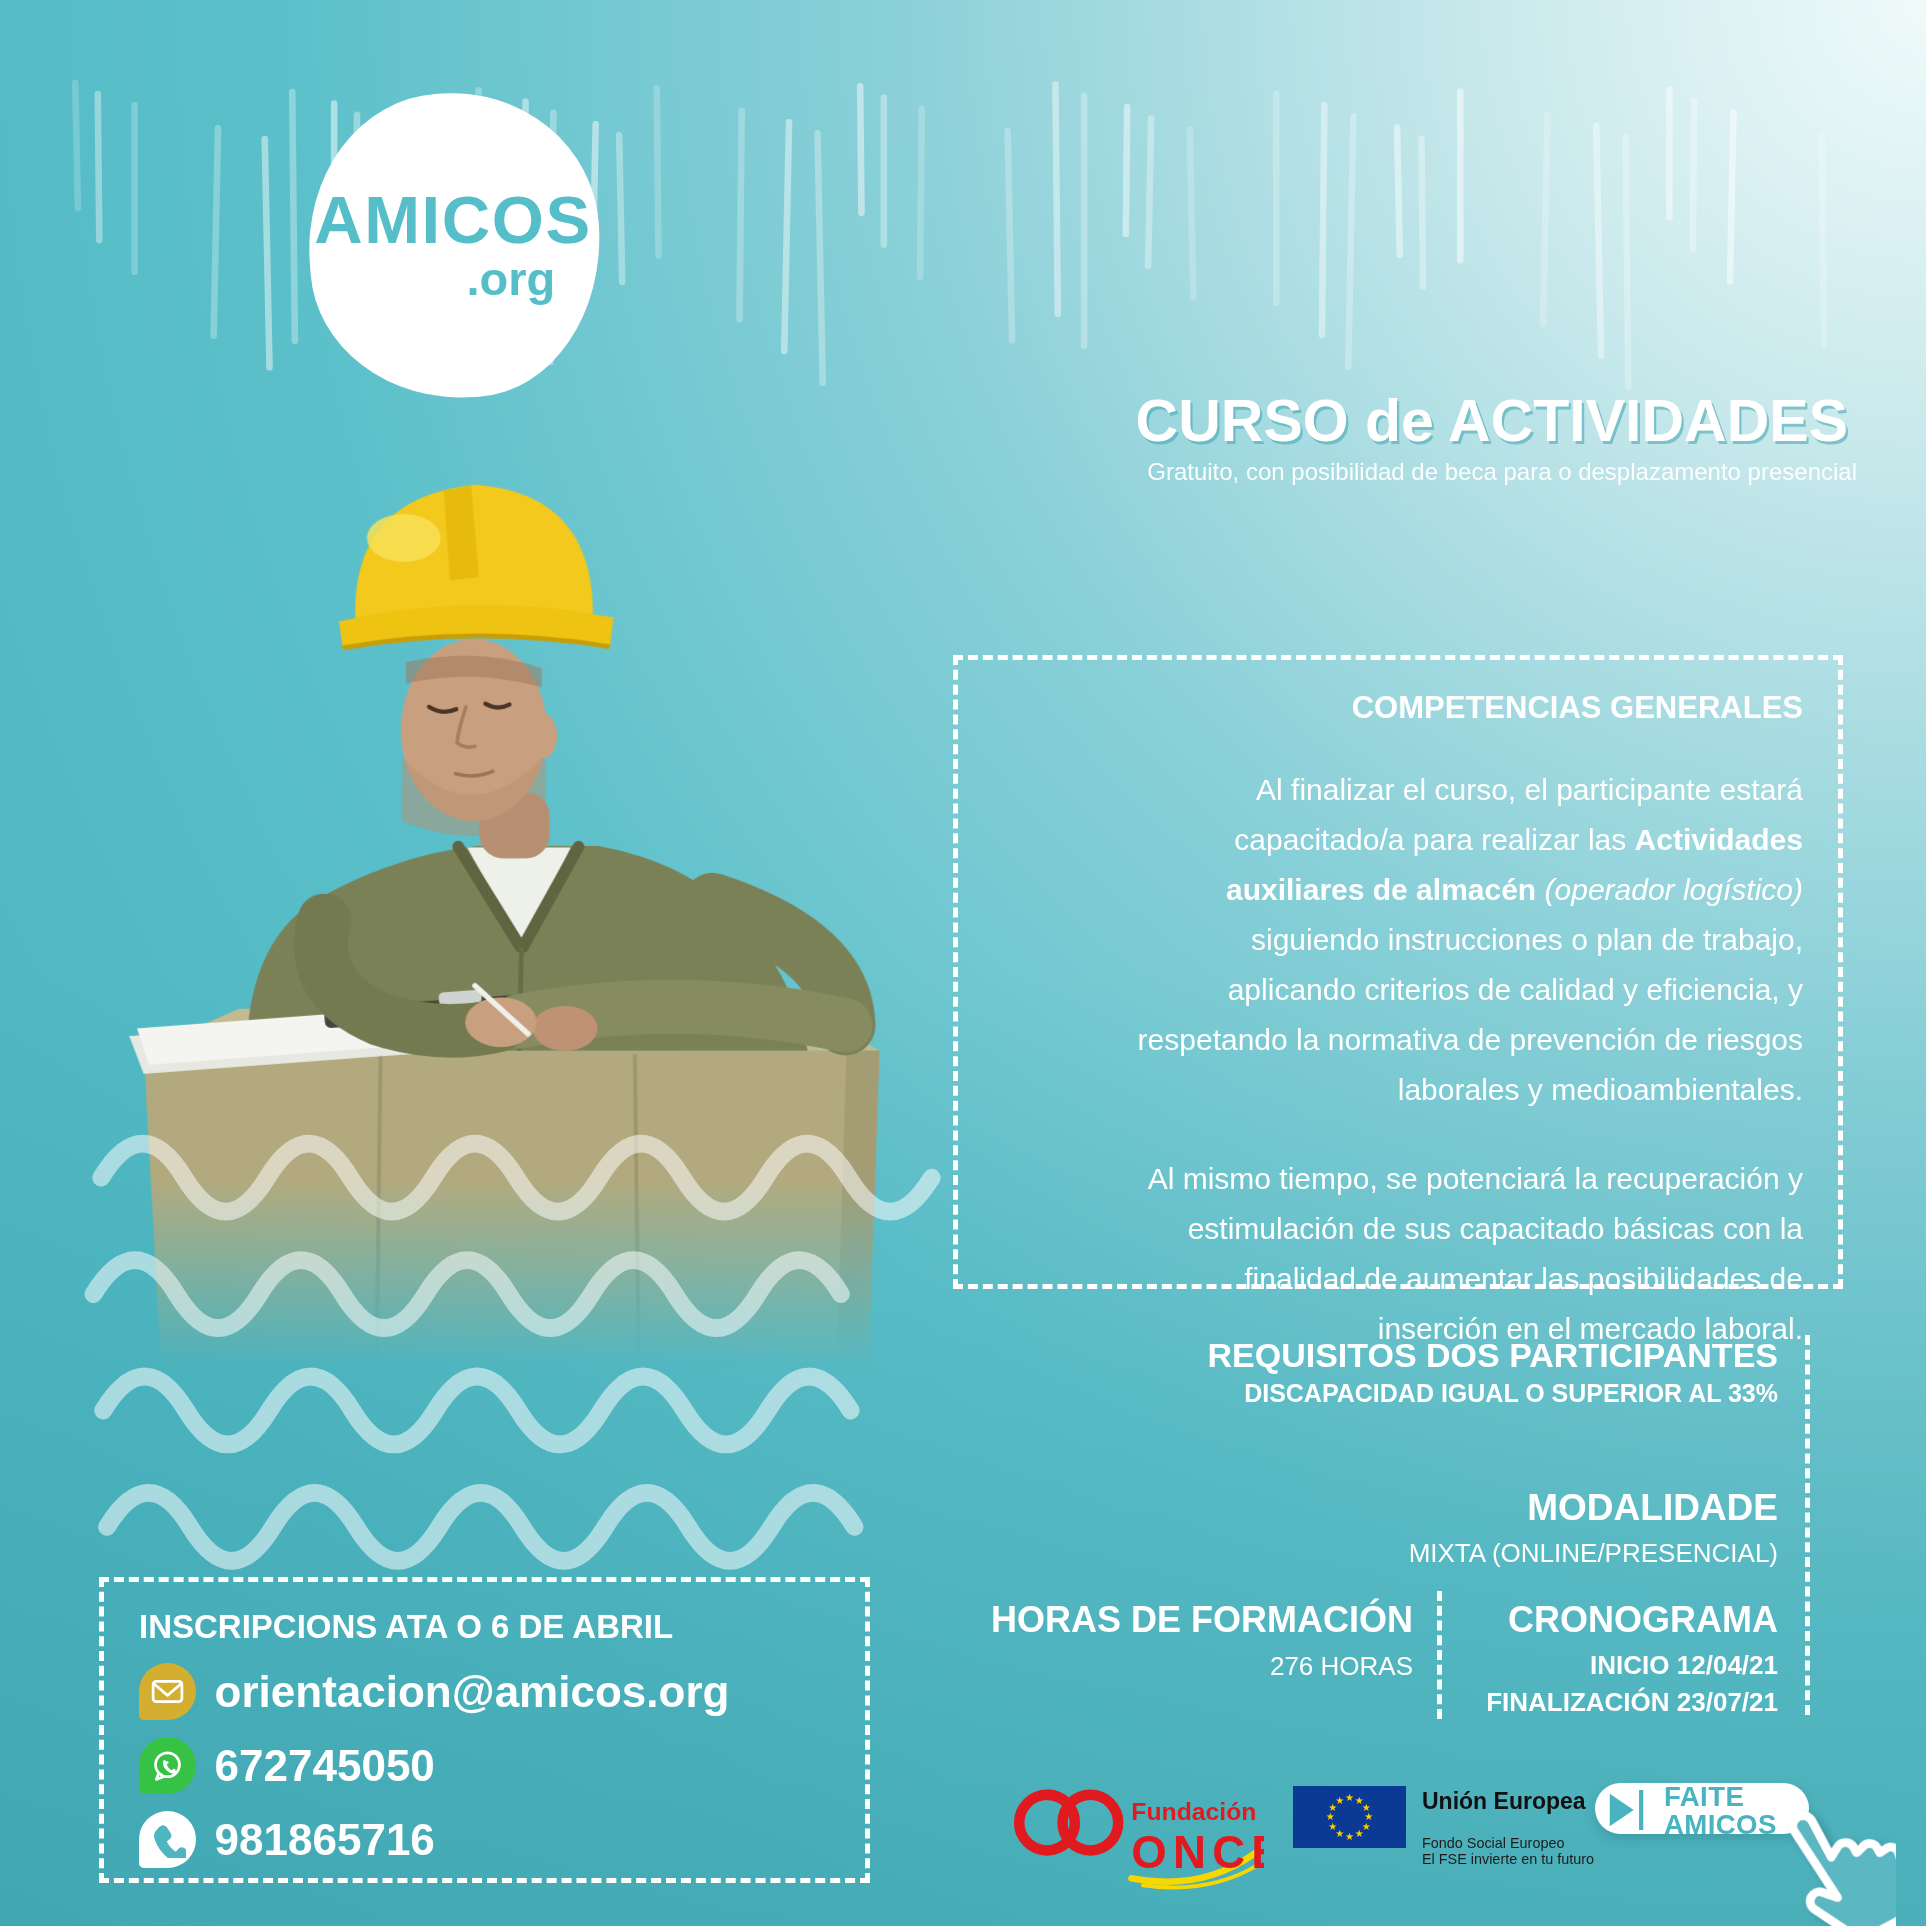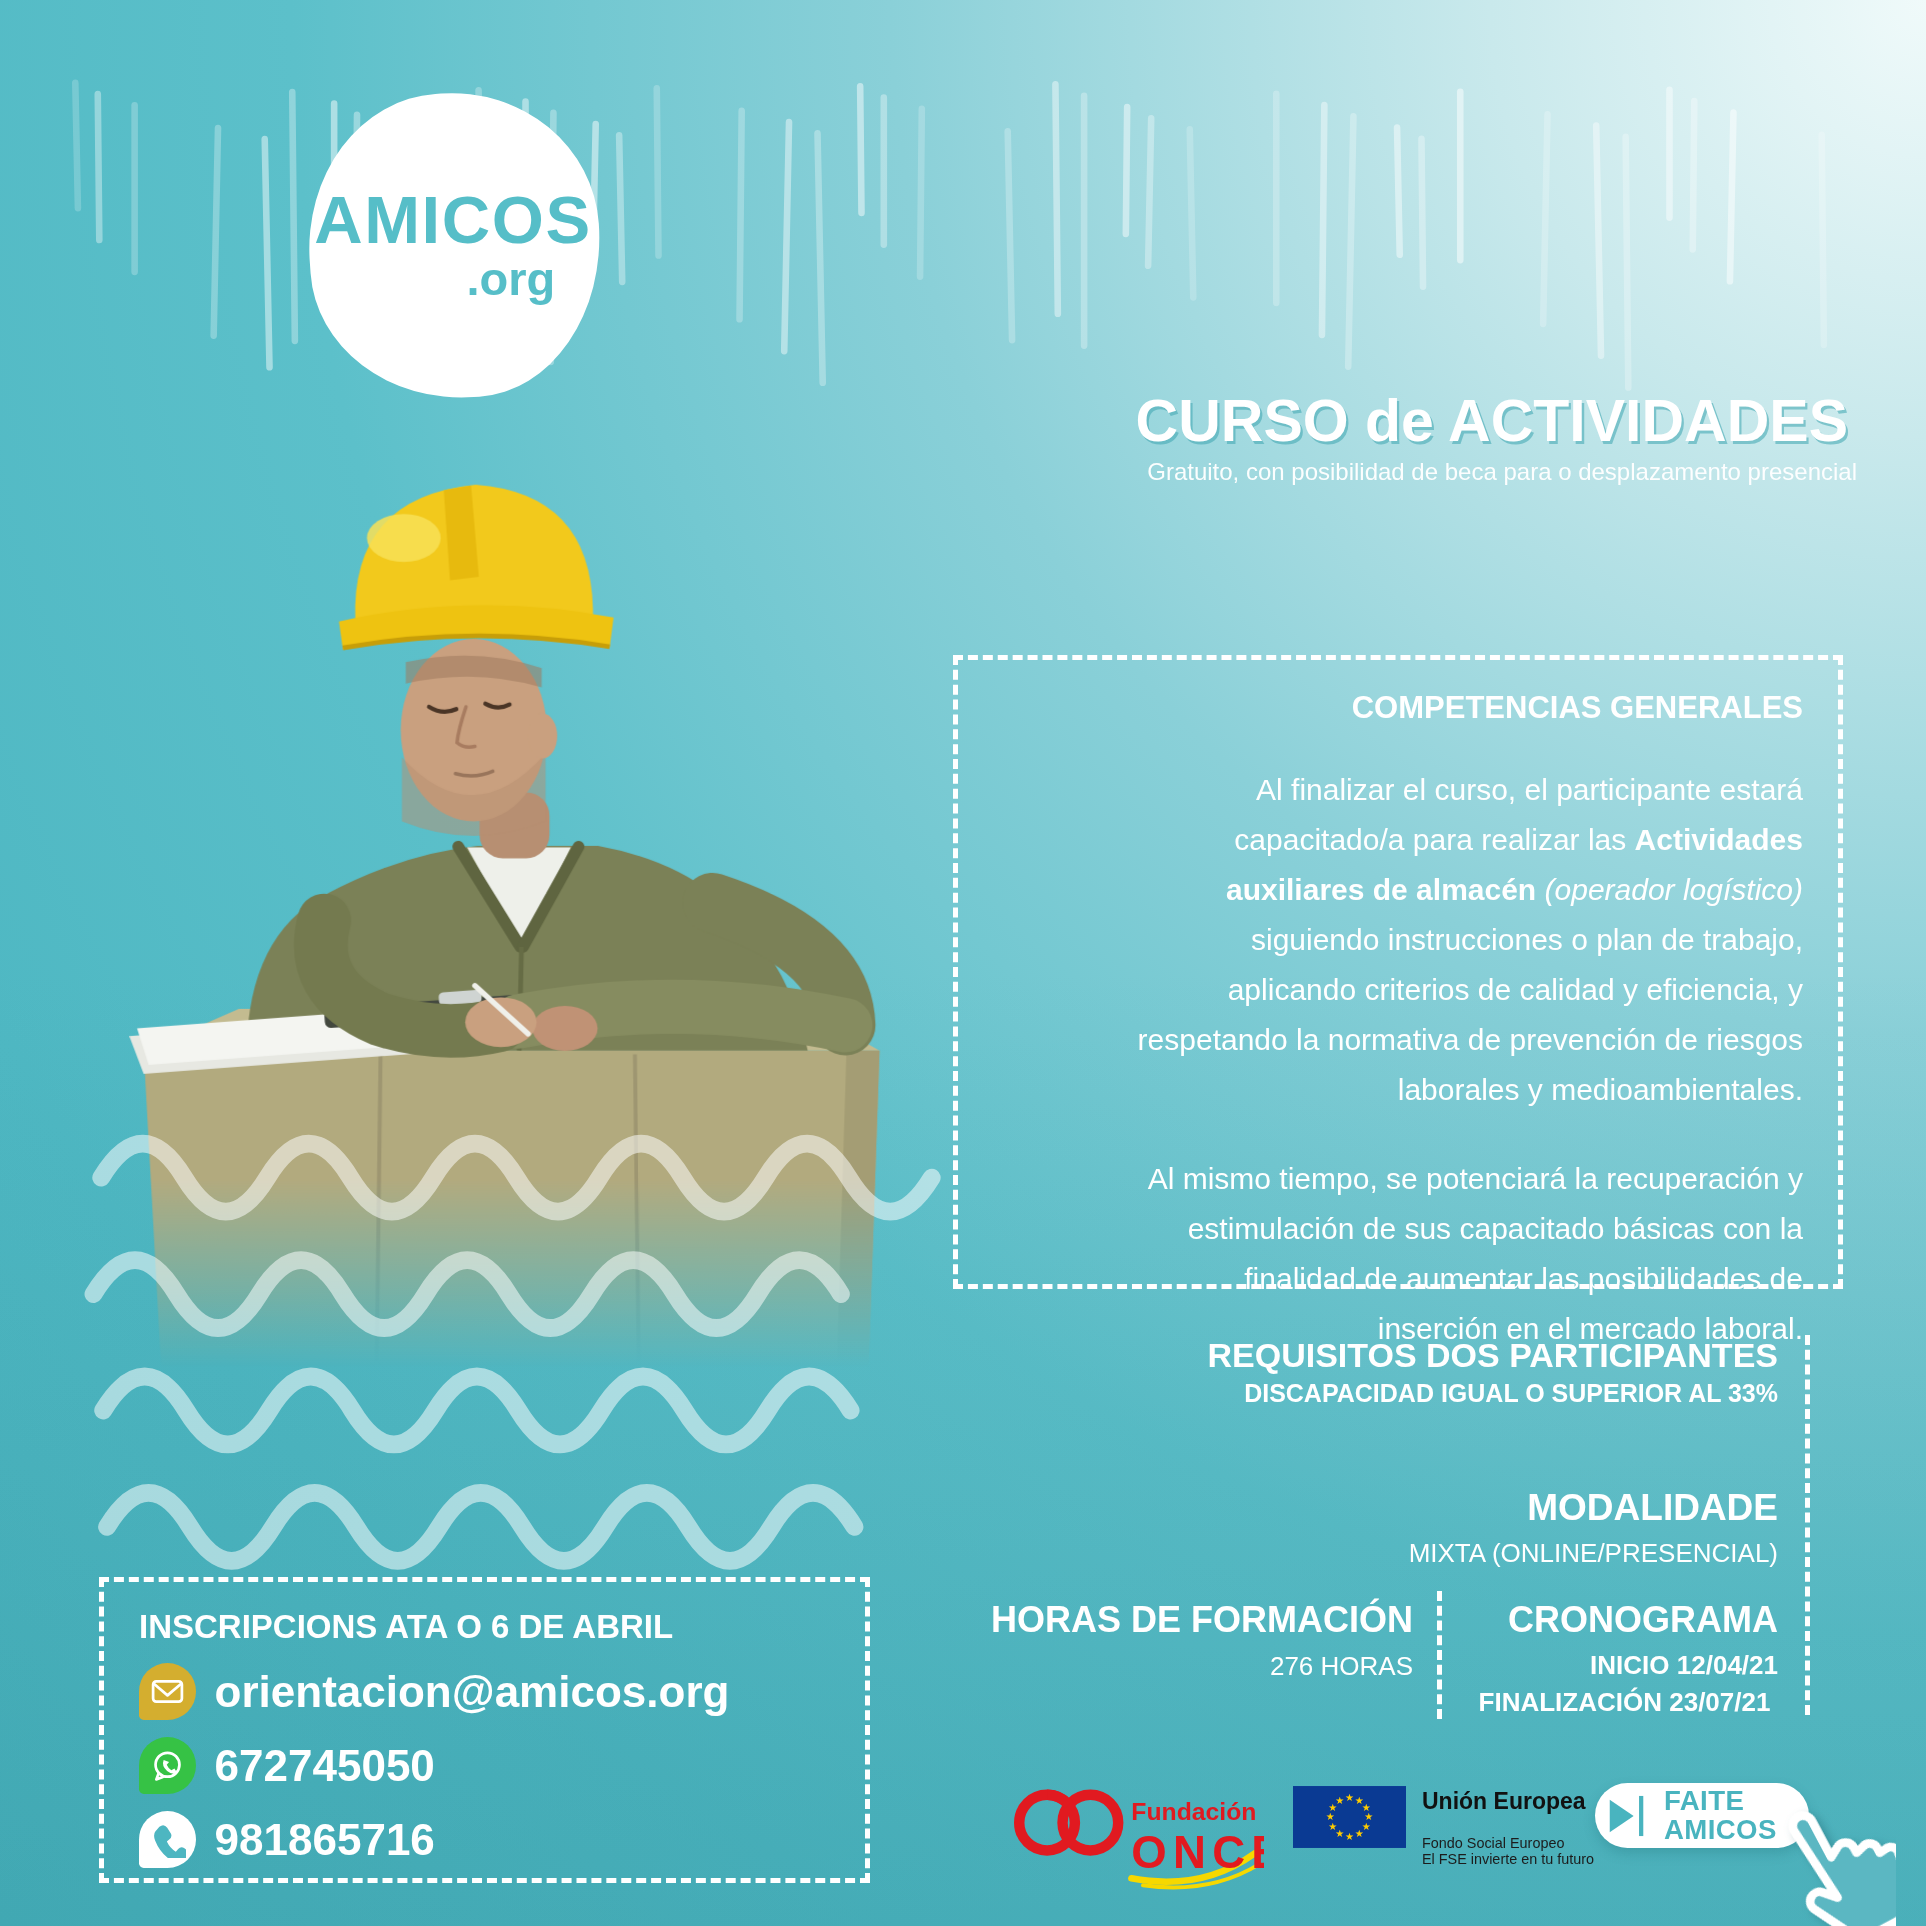--- a/index.html
+++ b/index.html
@@ -59,21 +59,21 @@
   #vline-right{left:1805px;top:1335px;height:380px;}
   #vline-mid{left:1437px;top:1591px;height:128px;}
 
   
   #horas{left:947px;top:1599px;width:466px;text-align:right;color:#ffffff;}
   #horas h2{margin:0;font-size:36px;font-weight:700;}
   #horas p{margin:10px 0 0 0;font-size:26px;font-weight:400;}
   #cronograma{left:1471px;top:1599px;width:307px;text-align:right;color:#ffffff;}
   #cronograma h2{margin:0;font-size:36px;font-weight:700;}
   #cronograma p{margin:9.3px 0 0 0;font-size:26px;font-weight:700;}
-  #cronograma p + p{margin-top:6.2px;text-align:center;}
+  #cronograma p + p{margin-top:6.2px;}
 
   
   #inscripcions{
     left:99px;top:1577px;width:771px;height:306px;box-sizing:border-box;
     border:5.4px dashed #ffffff;padding:26px 23px 15.5px 35px;color:#ffffff;
   }
   #inscripcions h2{margin:0;font-size:33px;font-weight:700;}
   .contact-row{display:flex;align-items:center;margin-top:17px;gap:18.6px;cursor:pointer;}
   .pin{width:57px;height:57px;flex:0 0 auto;border-radius:50% 50% 50% 4.7px;
        display:flex;align-items:center;justify-content:center;}
@@ -84,23 +84,23 @@
 
   
   #once-logo{left:1008px;top:1777px;width:256px;height:116px;}
   #eu-flag{left:1293px;top:1786px;width:113px;height:62px;}
   #eu-text{left:1422px;top:1788px;width:241px;color:#111111;}
   #eu-text .eu-name{font-size:23px;font-weight:700;margin:0;}
   #eu-text .eu-sub{font-size:14.4px;font-weight:400;margin:0;color:#1c1c1c;}
   #eu-text .eu-sub.first{margin-top:20px;}
 
   #cta-button{
-    left:1595px;top:1783px;width:214px;height:65px;background:#ffffff;border-radius:37px;
+    left:1595px;top:1783px;width:214px;height:51px;background:#ffffff;border-radius:37px;
     box-shadow:0 5.4px 11.6px rgba(23,103,112,0.25);
-    display:flex;align-items:center;cursor:pointer;
+    display:flex;cursor:pointer;
   }
   #cta-button .cta-text{margin-left:11px;line-height:1.02;}
   #cta-button .cta-text div{font-size:27.6px;font-weight:700;color:#49b4bf;letter-spacing:0.4px;}
   #hand-cursor{left:1768px;top:1805px;width:128px;height:134px;pointer-events:none;}
 
   
   #waves{left:66px;top:1126px;width:932px;height:489px;}
 
   
   #worker{left:97px;top:435px;width:835px;height:932px;}

